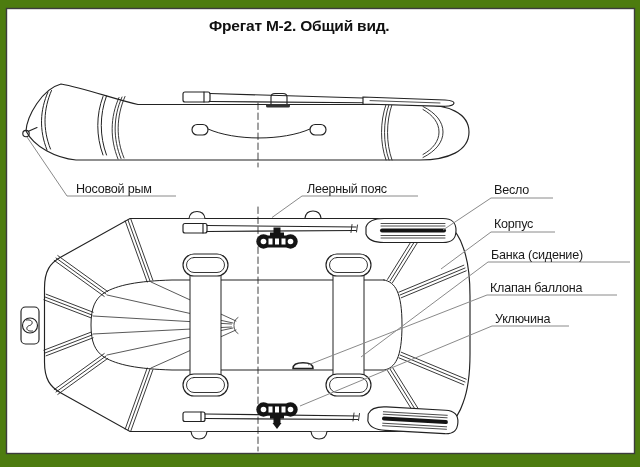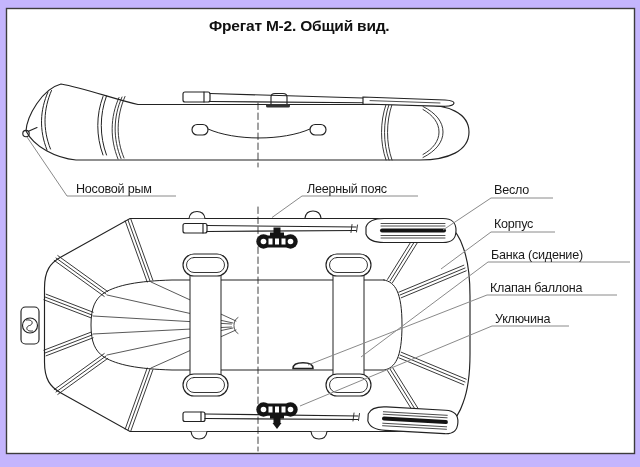--- a/index.html
+++ b/index.html
@@ -1,17 +1,17 @@
 <!DOCTYPE html>
 <html><head>
 <meta charset="utf-8">
 <style>
   html,body{margin:0;padding:0;background:#f5f5f5;}
   .stage{
-    position:relative;width:640px;height:467px;background:#c4b5fd;
+    position:relative;width:640px;height:467px;background:#4d7c0f;
     font-family:"Liberation Sans", sans-serif;overflow:hidden;
   }
   svg{display:block;}
   .lbl{font-family:"Liberation Sans", sans-serif;font-size:12.6px;letter-spacing:-0.25px;fill:#1a1a1a;}
   .ttl{font-family:"Liberation Sans", sans-serif;font-size:15.5px;font-weight:600;letter-spacing:-0.2px;fill:#111;}
 </style>
 </head>
 <body>
 
 <div class="stage">

